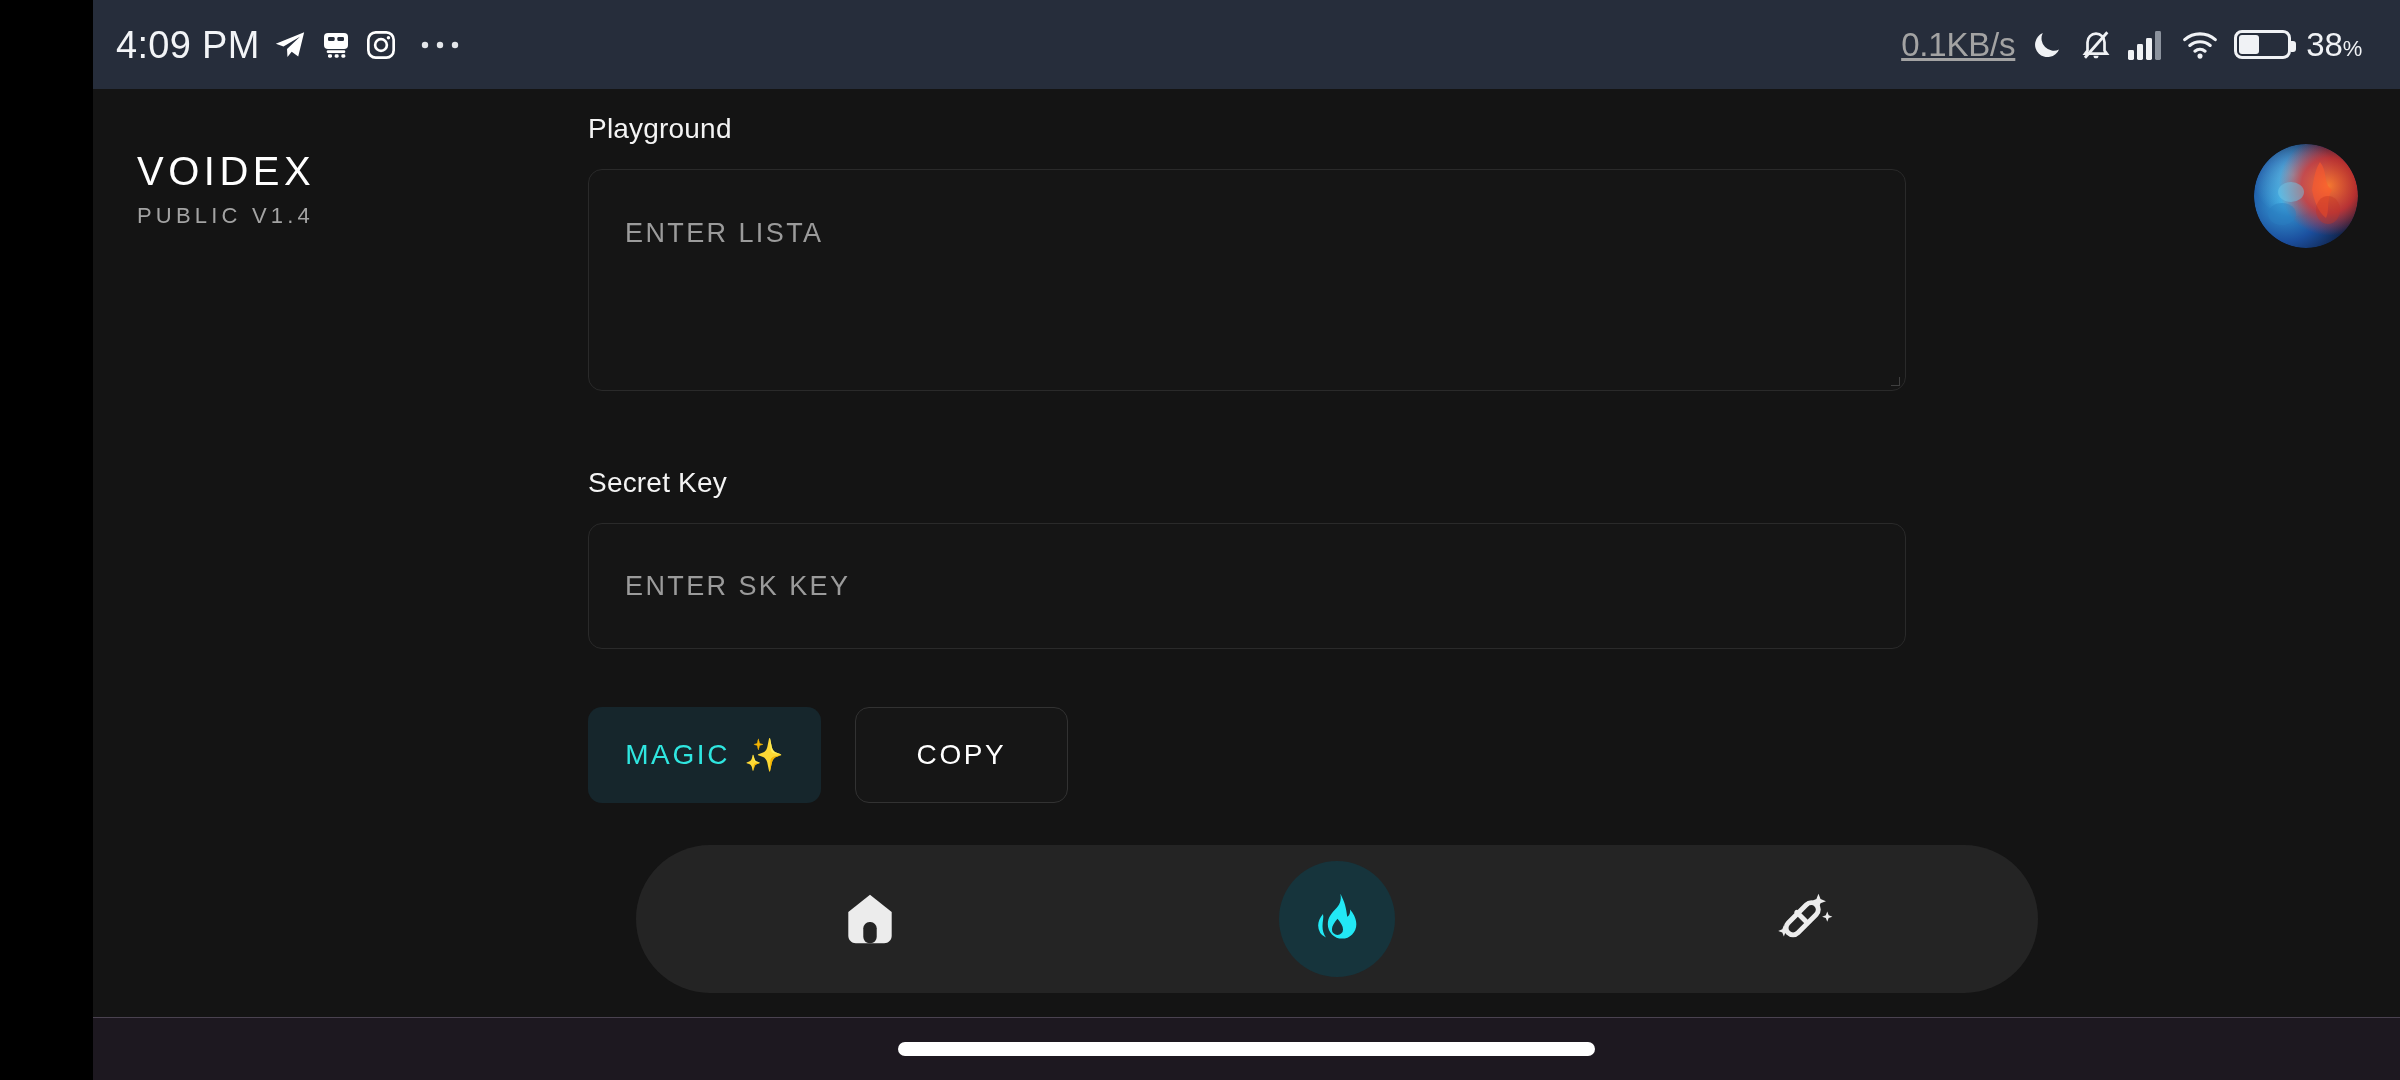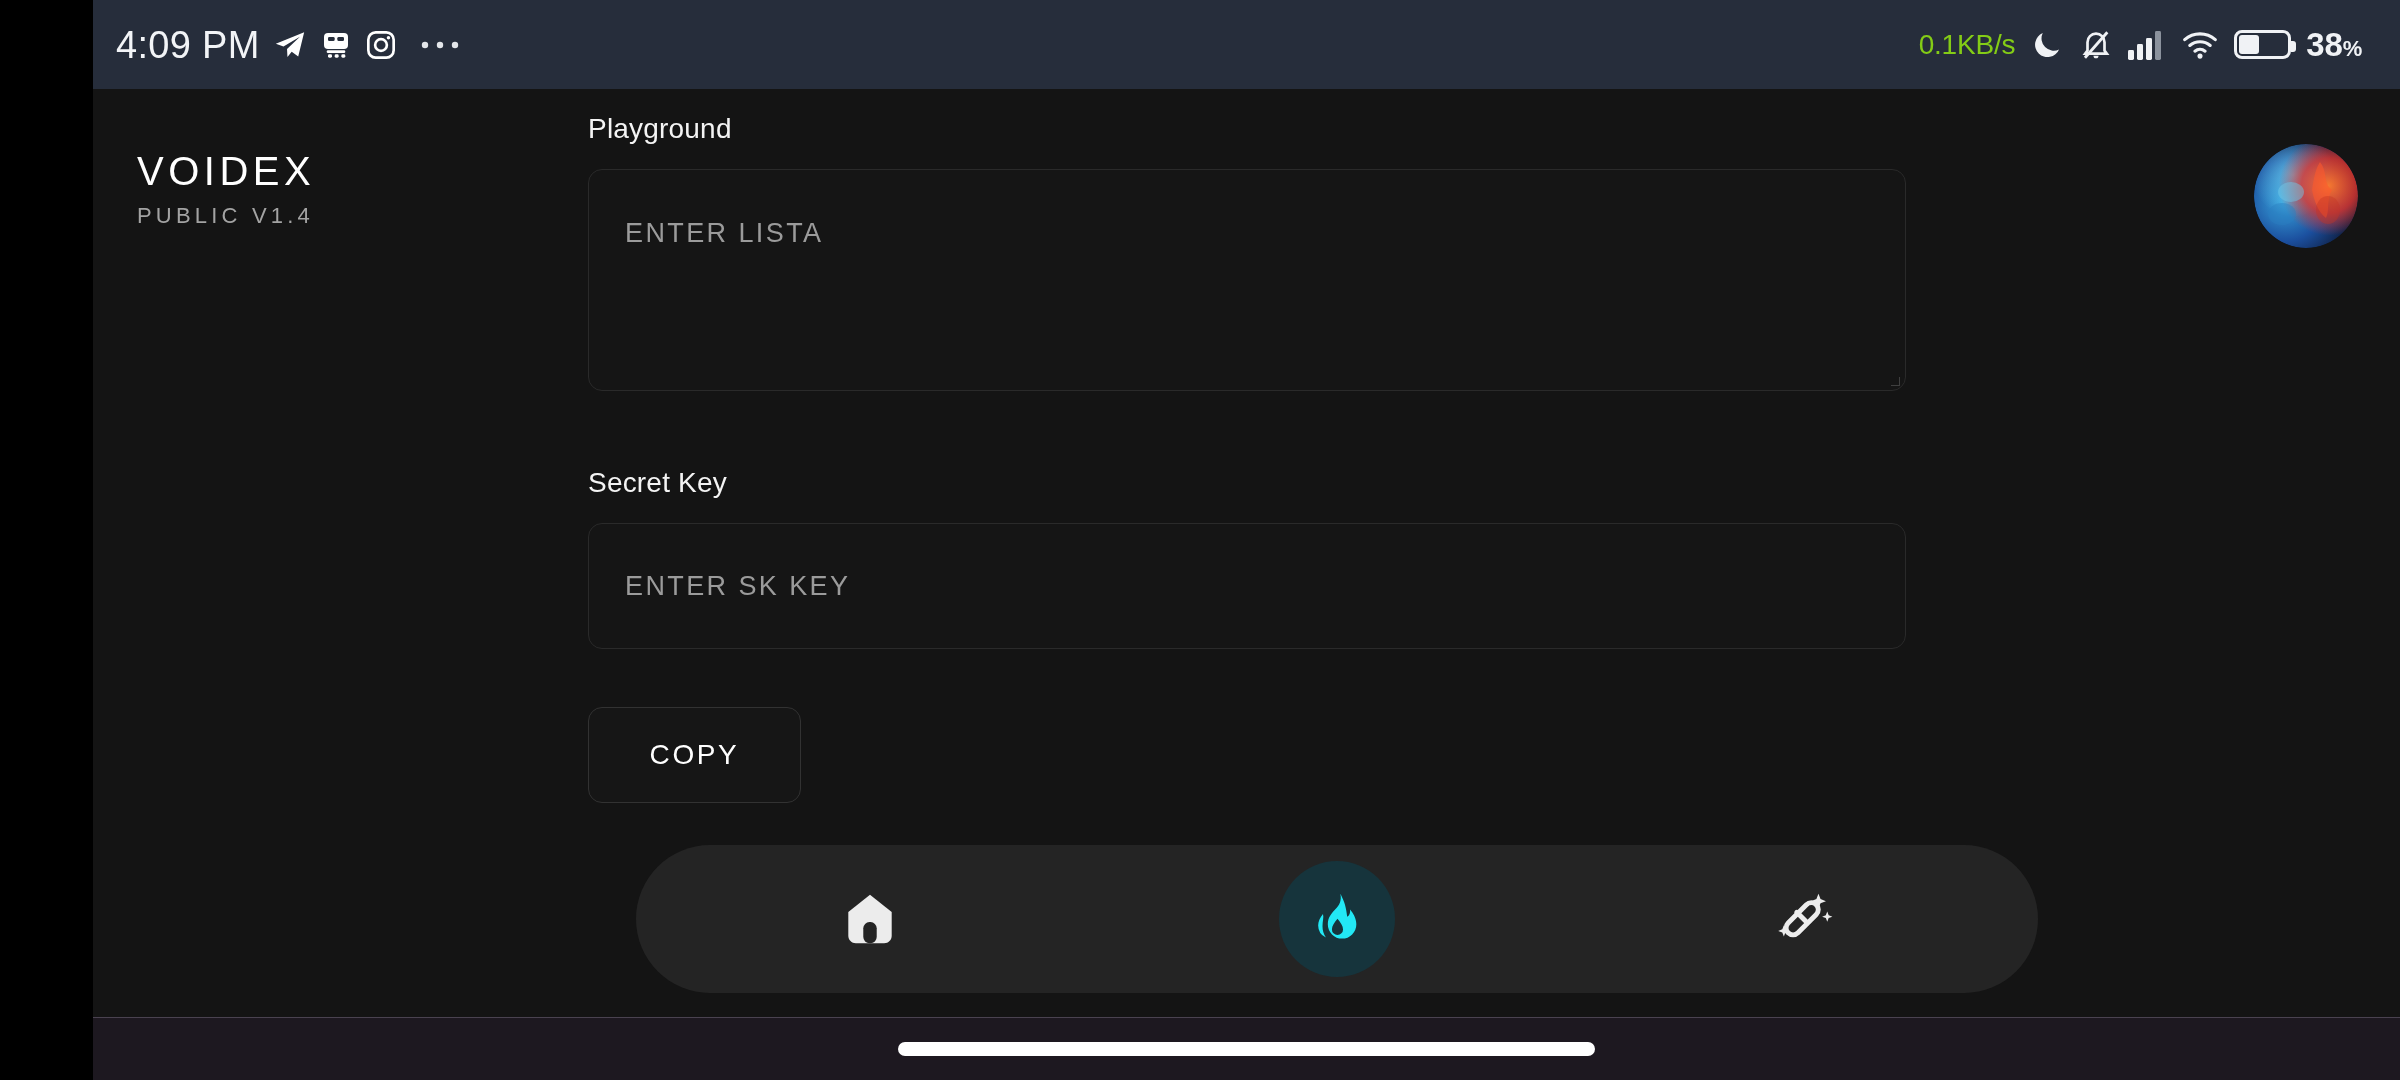--- a/index.html
+++ b/index.html
@@ -45,29 +45,30 @@
   .sb-left { display:flex; align-items:center; gap:13px; }
   .sb-time {
     color:#f2f4f7;
     font-size:38px;
     font-weight:500;
     letter-spacing:0.3px;
     line-height:1;
   }
   .sb-right { display:flex; align-items:center; gap:15px; }
   .sb-netspeed {
-    color:#84cc16;
-    font-size:28px;
+    color:#a3a3a3;
+    font-size:33px;
     font-weight:400;
     letter-spacing:-0.2px;
+    text-decoration:underline;
   }
   .sb-batt-pct {
     color:#f0f2f5;
     font-size:33px;
-    font-weight:700;
+    font-weight:400;
     letter-spacing:-0.2px;
   }
   .sb-batt-pct .unit { font-size:22px; }
   .ico { display:inline-flex; align-items:center; justify-content:center; }
 
   
   .battery {
     width:57px; height:29px;
     border:3px solid #f0f2f5;
     border-radius:8px;
@@ -403,20 +404,24 @@
         <div class="gap-lg"></div>
 
         <div>
           <div class="section-title">Secret Key</div>
           <div class="input-box">
             <span class="ph">ENTER SK KEY</span>
           </div>
         </div>
 
         <div class="buttons">
+          <div class="btn btn-magic">
+            <span>MAGIC</span>
+            <span class="spark">✨</span>
+          </div>
           <div class="btn btn-copy">
             <span>COPY</span>
           </div>
         </div>
 
       </div>
 
       <div class="navbar">
 
         <div class="nav-item">

